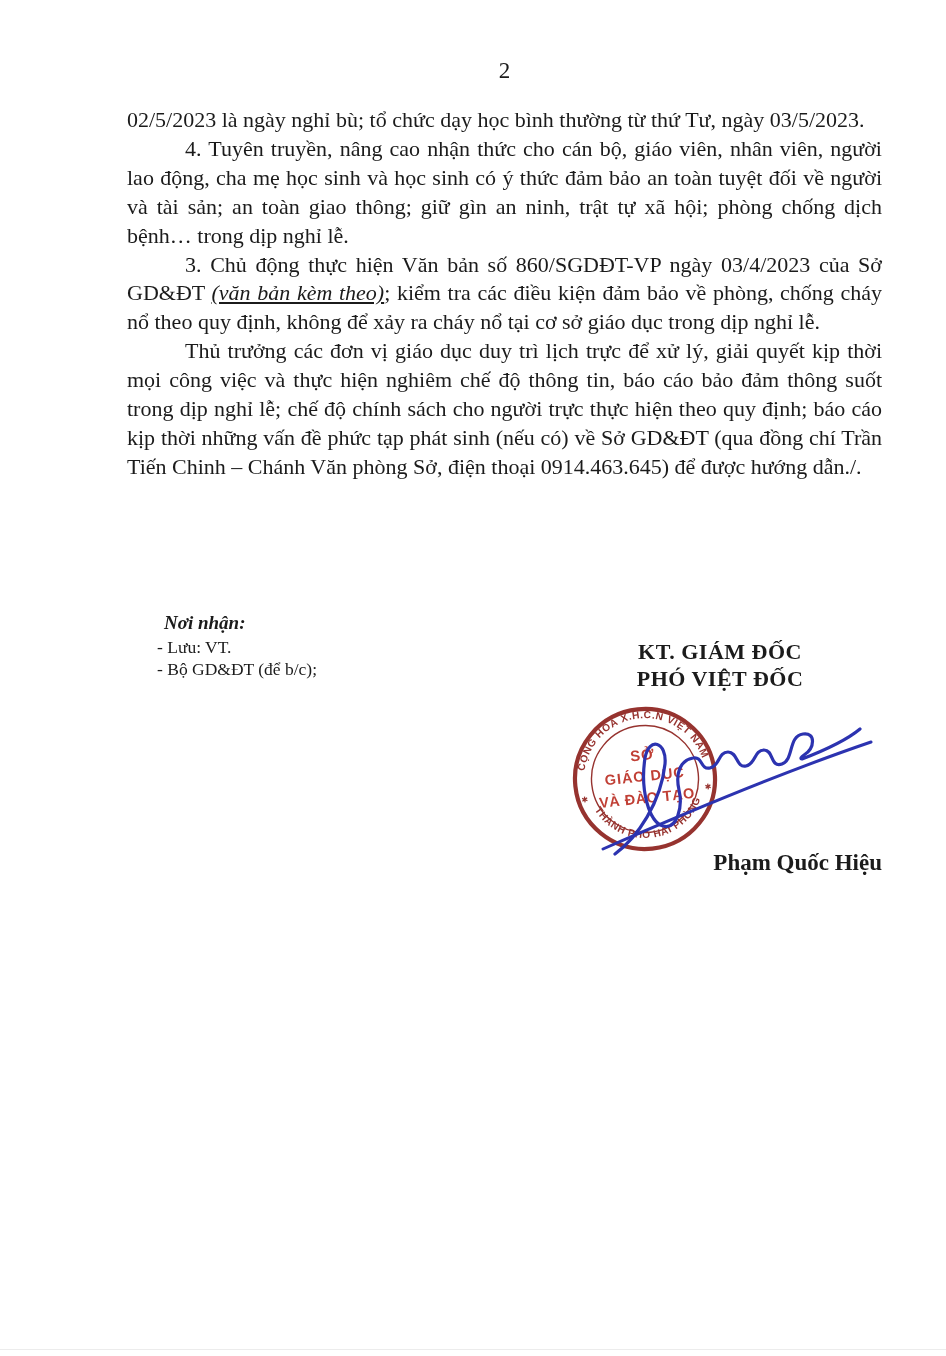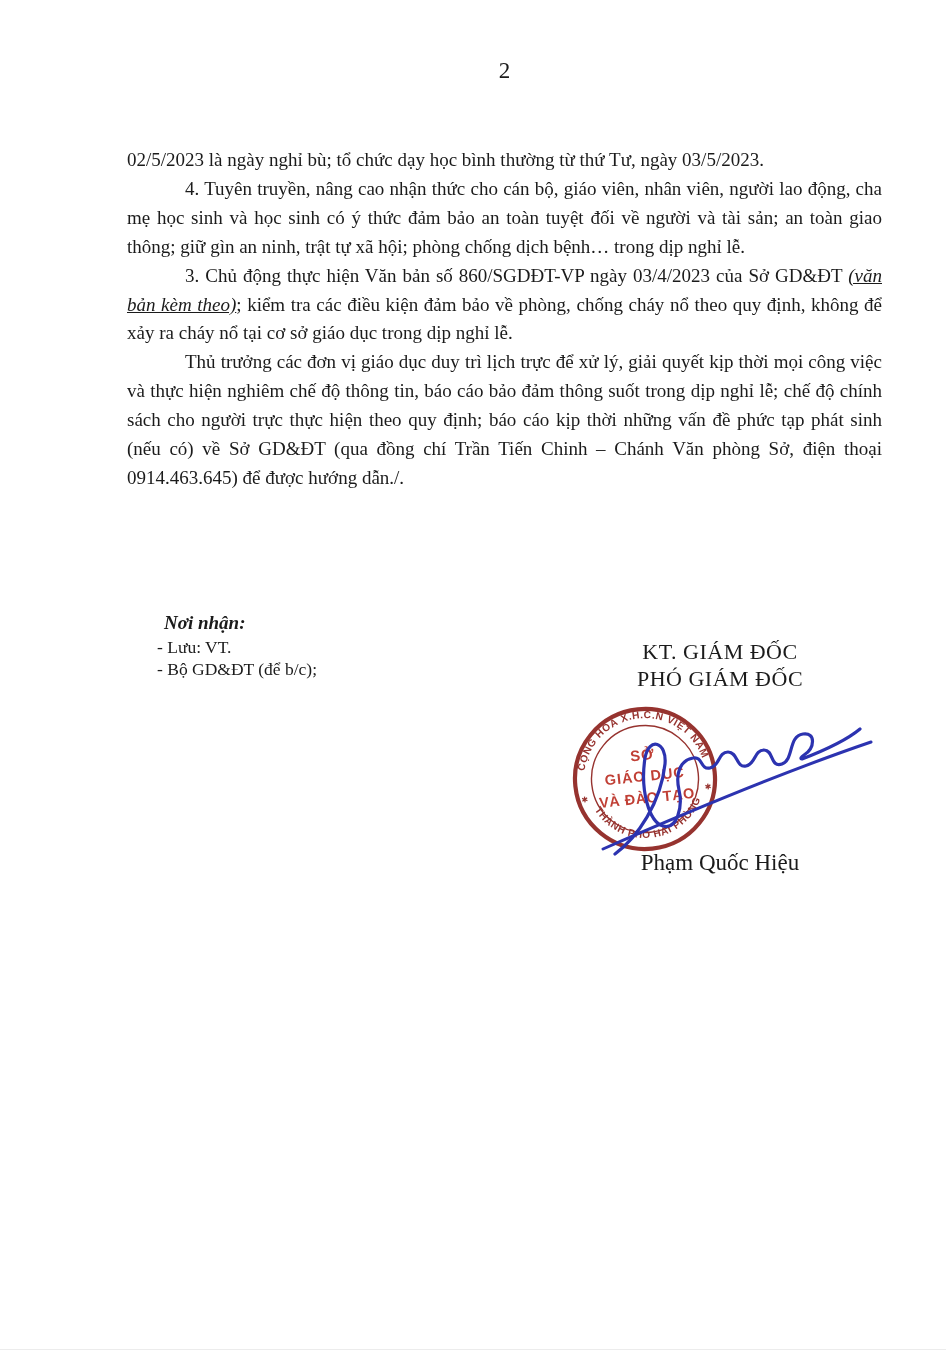--- a/index.html
+++ b/index.html
@@ -22,24 +22,23 @@
     top: 58px;
     width: 755px;
     text-align: center;
     font-size: 23px;
   }
   .body-text {
     position: absolute;
     left: 127px;
     top: 106px;
     width: 755px;
-    font-size: 19px;
+    font-size: 22px;
     line-height: 28.9px;
     text-align: justify;
-    margin-top: 40px;
   }
   .body-text p {
     margin: 0;
     padding: 0;
   }
   .body-text p.indent { text-indent: 58px; }
   .body-text em { font-style: italic; text-decoration: underline; }
 
   .recipients {
     position: absolute;
@@ -57,32 +56,32 @@
     margin-bottom: 2px;
   }
   .recipients .item { white-space: nowrap; }
 
   .sign-titles {
     position: absolute;
     left: 558px;
     top: 638px;
     width: 324px;
     text-align: center;
-    font-weight: normal;
+    font-weight: bold;
     font-size: 22px;
     line-height: 27px;
     letter-spacing: 0.5px;
   }
   .signer-name {
     position: absolute;
     left: 558px;
     top: 850px;
     width: 324px;
-    text-align: center;
-    font-weight: normal;
+    text-align: right;
+    font-weight: bold;
     font-size: 23px;
   }
 
   .stamp {
     position: absolute;
     left: 570px;
     top: 704px;
     width: 150px;
     height: 150px;
     opacity: 0.93;
@@ -122,21 +121,21 @@
   </div>
 
   <div class="recipients">
     <div class="heading">Nơi nhận:</div>
     <div class="item">- Lưu: VT.</div>
     <div class="item">- Bộ GD&amp;ĐT (để b/c);</div>
   </div>
 
   <div class="sign-titles">
     <div>KT. GIÁM ĐỐC</div>
-    <div>PHÓ GIÁM ĐỐC</div>
+    <div>PHÓ VIỆT ĐỐC</div>
   </div>
 
   <svg class="stamp" viewBox="0 0 150 150">
     <g transform="rotate(-6 75 75)">
       <circle cx="75" cy="75" r="70" fill="none" stroke="#8f2420" stroke-width="4.2"></circle>
       <circle cx="75" cy="75" r="53.5" fill="none" stroke="#8f2420" stroke-width="1.4"></circle>
       <path id="stampArcTop" d="M 19.7 100.8 A 61 61 0 1 1 130.3 100.8" fill="none"></path>
       <path id="stampArcBottom" d="M 21.5 99.9 A 59 59 0 0 0 128.5 99.9" fill="none"></path>
       <text font-size="10.2" fill="#8f2420" letter-spacing="0.6">
         <textPath href="#stampArcTop" startOffset="50%" text-anchor="middle">CỘNG HOÀ X.H.C.N VIỆT NAM</textPath>

